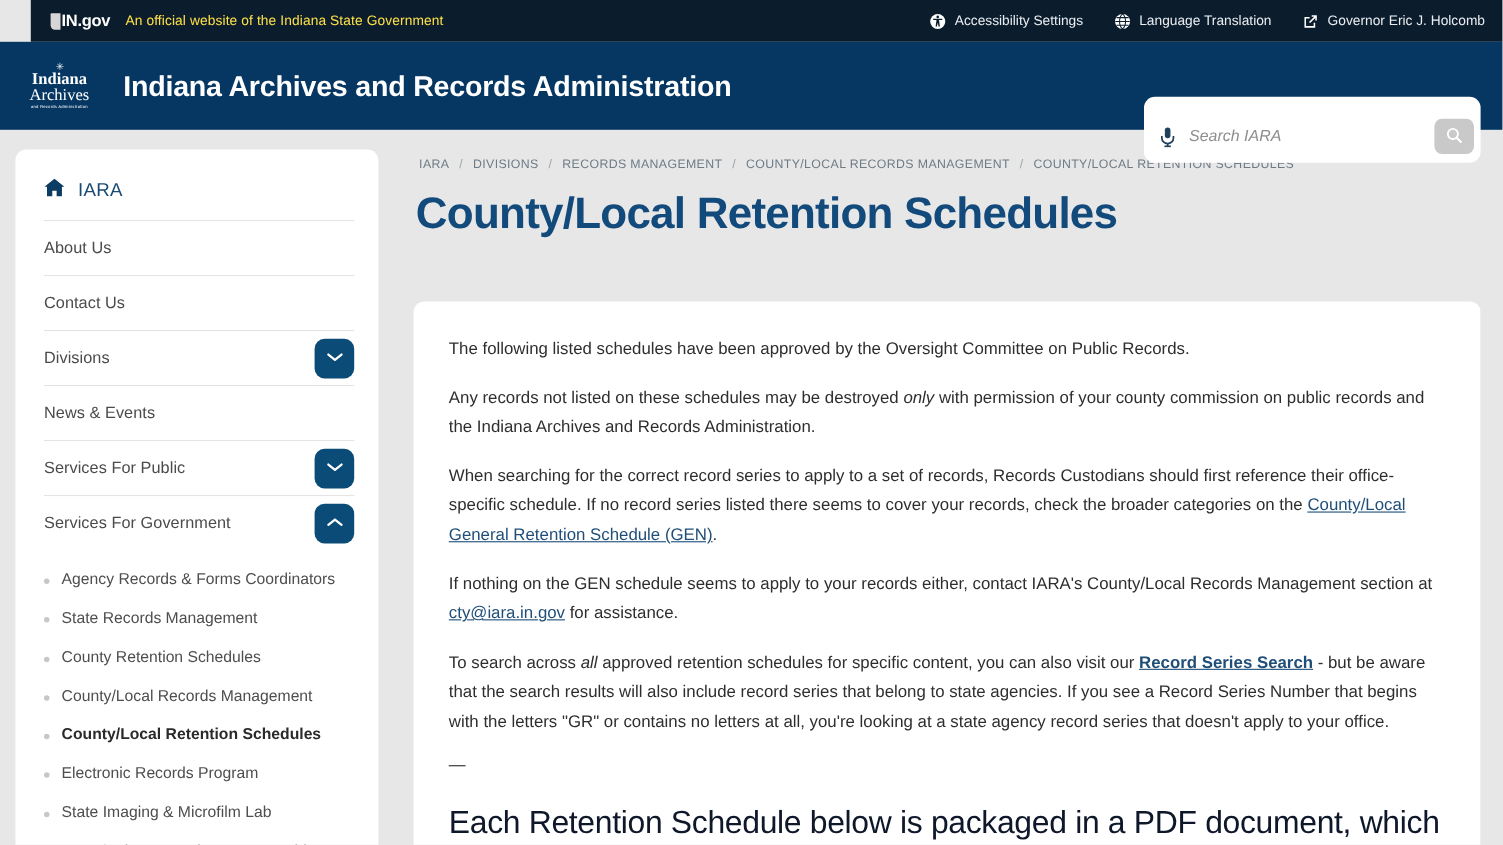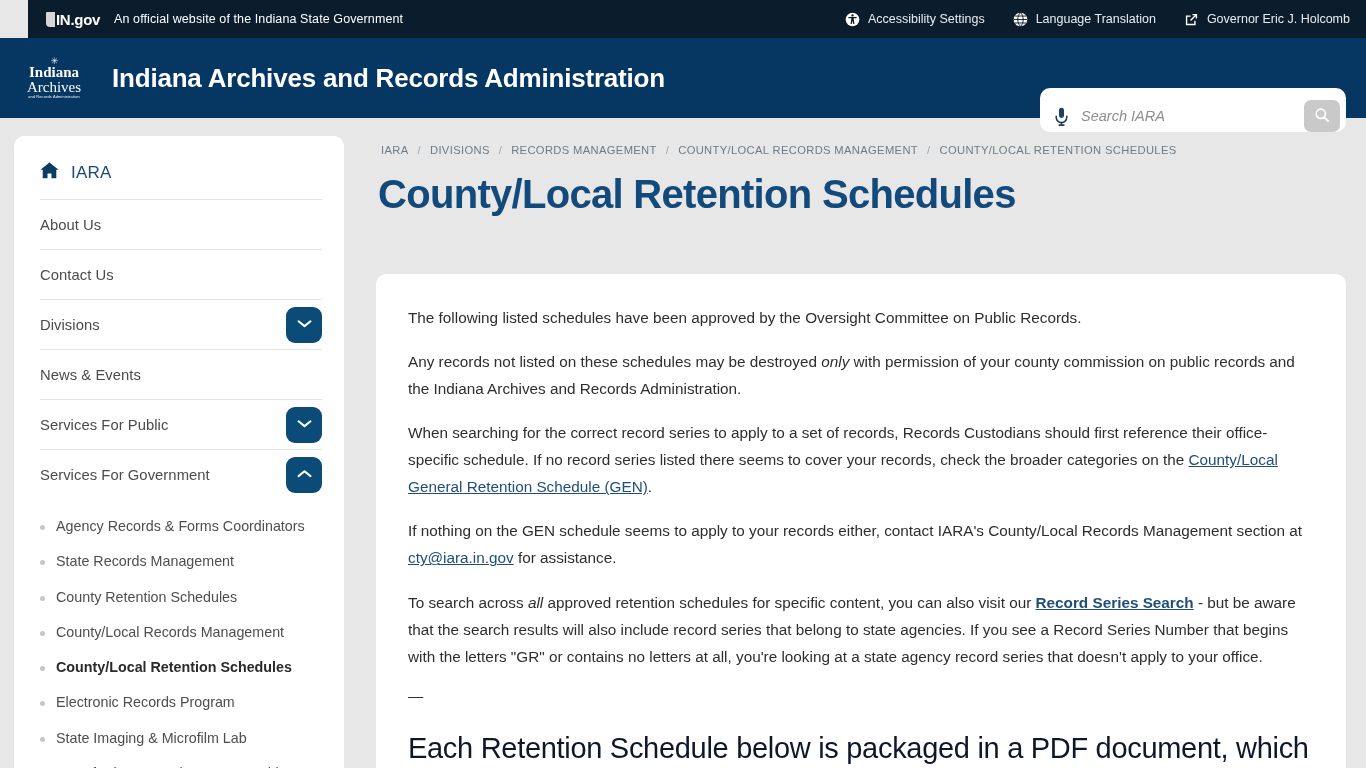--- a/index.html
+++ b/index.html
@@ -32,21 +32,21 @@
     display: inline-block;
     width: 9px; height: 15px;
     background: #d6d6d6;
     border-radius: 1px 0 0 4px;
     margin-right: 1px;
   }
   .ingov-gov { color: #ffffff; text-underline-offset: 2px; }
   .topbar-tagline {
     margin-left: 14px;
     font-size: 12.5px;
-    color: #ffffff;
+    color: #fde047;
     font-weight: normal;
     letter-spacing: 0.1px;
   }
   .topbar-right {
     margin-left: auto;
     display: flex;
     align-items: flex-start;
     gap: 28px;
   }
   .topbar-link {
@@ -93,21 +93,21 @@
     color: #ffffff;
     font-size: 26px;
     font-weight: bold;
     letter-spacing: -0.2px;
   }
   .search-wrap {
     position: absolute;
     right: 20px;
     top: 50px;
     width: 306px;
-    height: 44px;
+    height: 60px;
     background: #ffffff;
     border-radius: 10px;
     display: flex;
     align-items: center;
     padding: 12px 6px 0 14px;
   }
   .mic-icon { flex: 0 0 auto; display:flex; align-items:center; }
   .search-input {
     flex: 1 1 auto;
     border: none;

